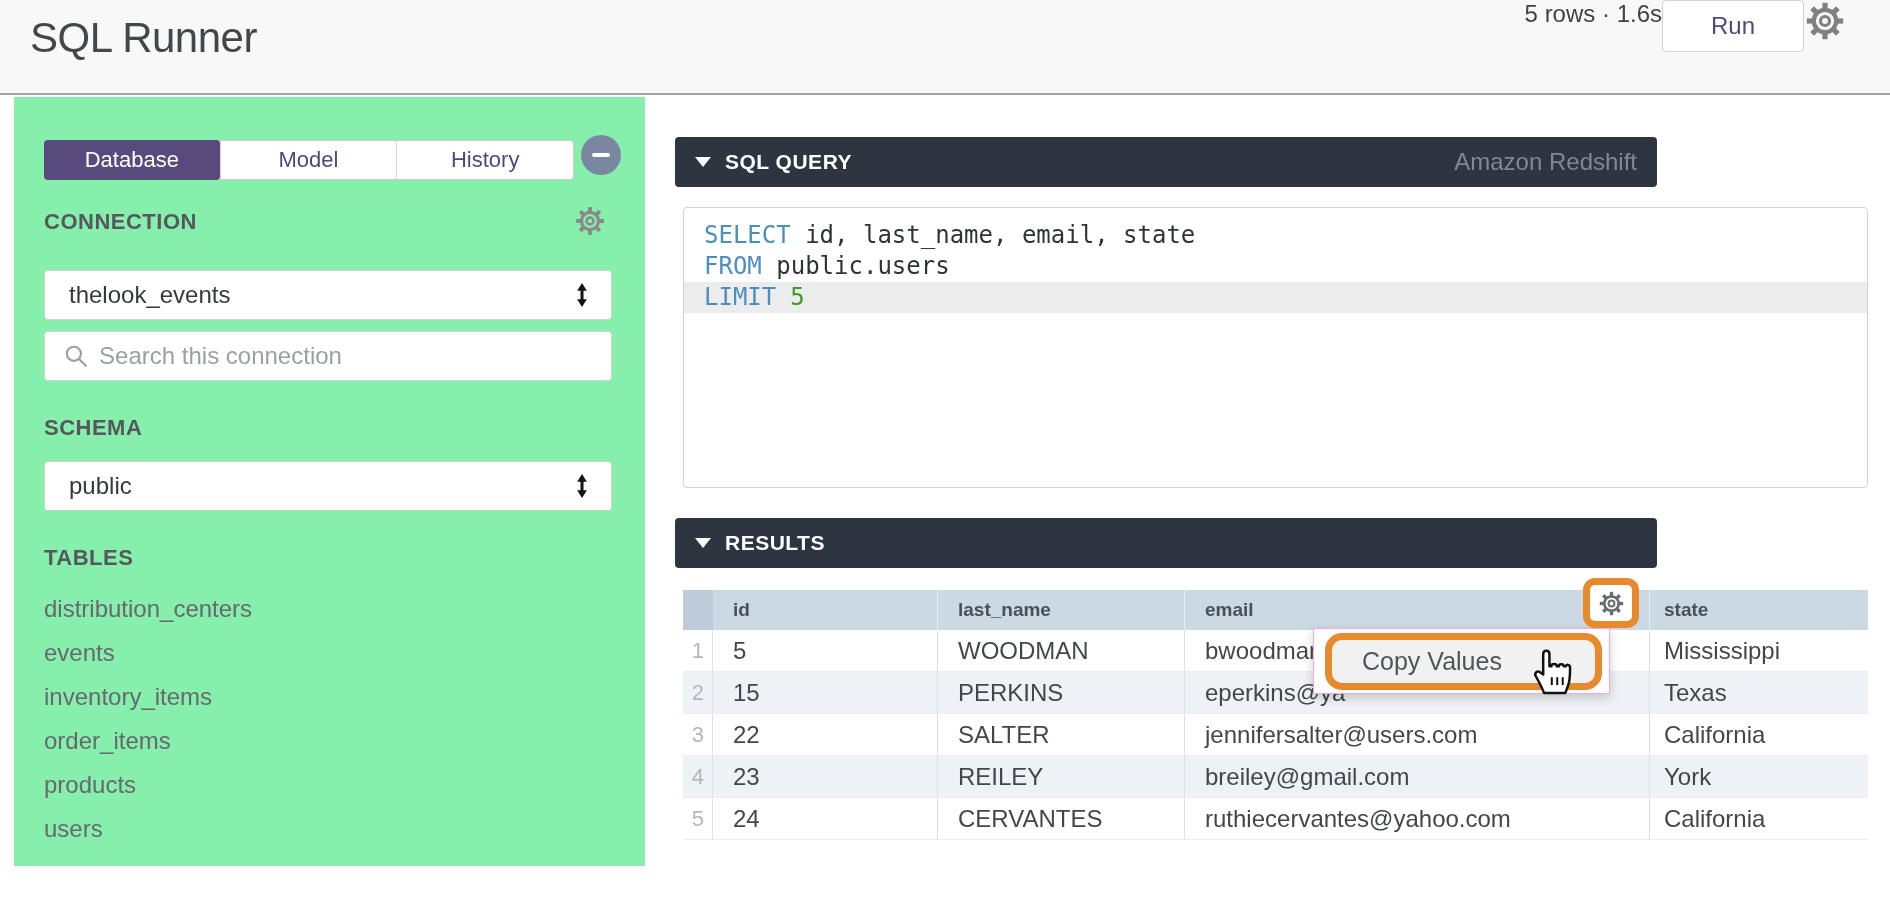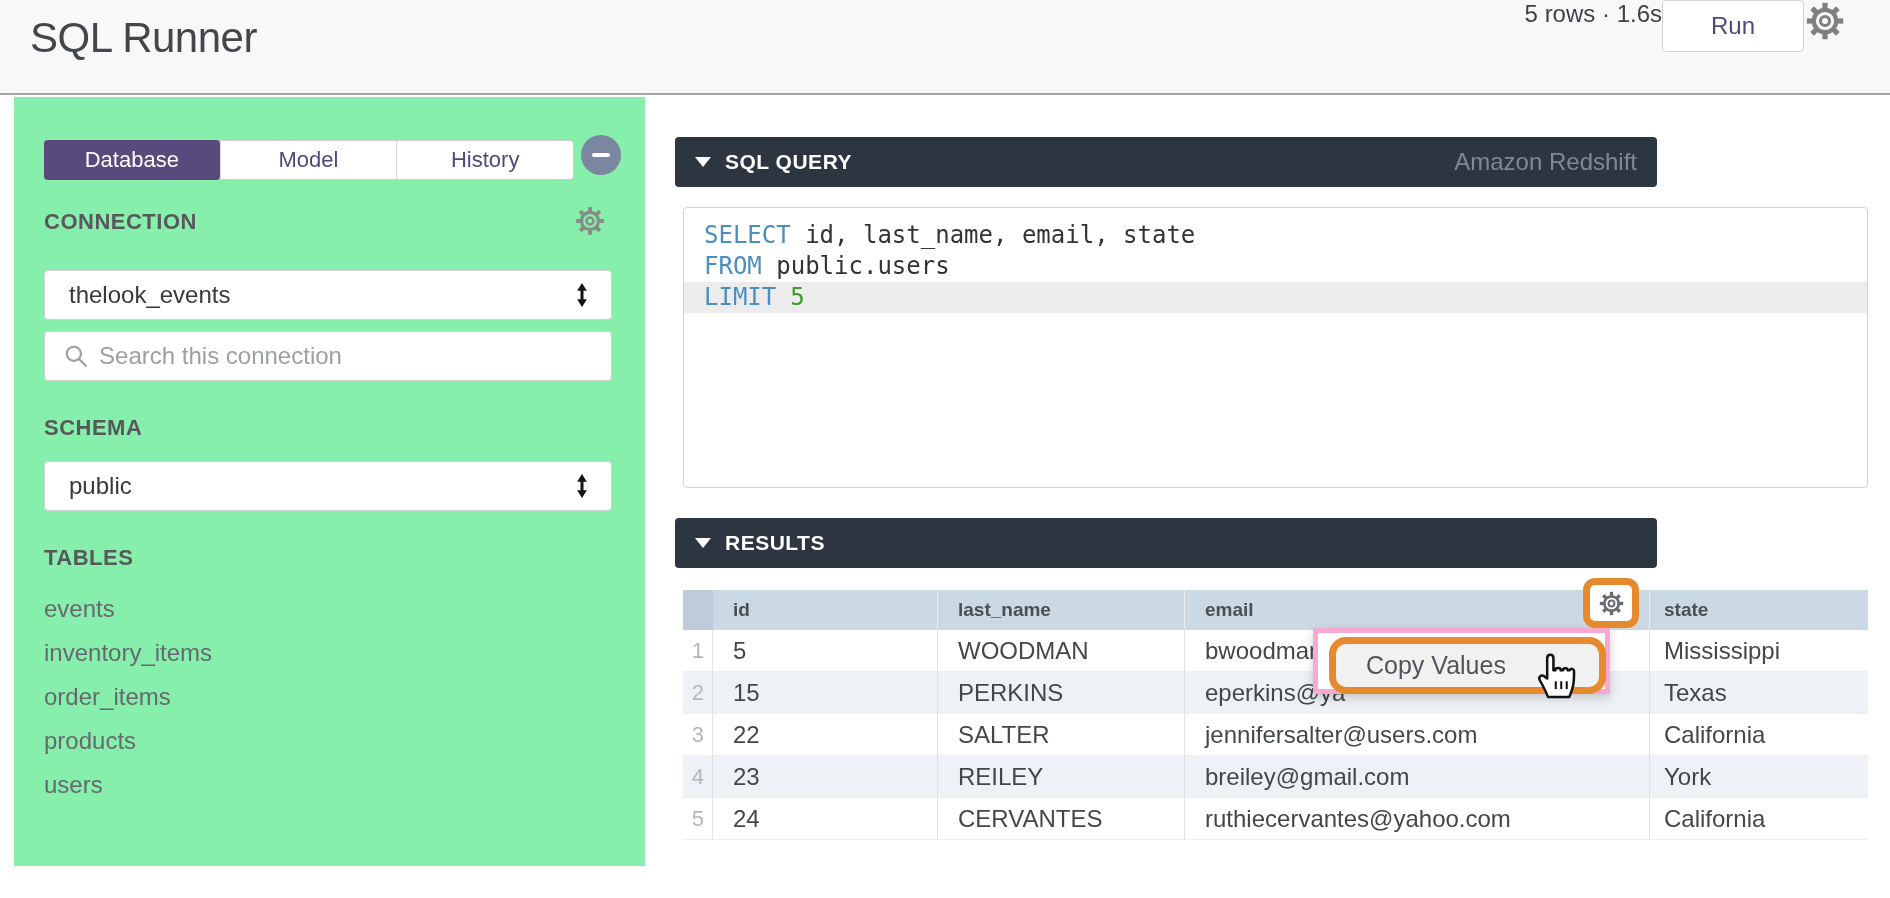--- a/index.html
+++ b/index.html
@@ -57,21 +57,21 @@
   .th { background:#CBD9E4; display:flex; align-items:center; padding-left:20px; font-size:19px; font-weight:bold; color:#4A5056; border-right:1px solid rgba(255,255,255,.55); }
   .th.c-id { width:225px; } .th.c-ln { width:247px; } .th.c-em { width:465px; } .th.c-st { width:218px; padding-left:14px; border-right:none; }
   .trow { display:flex; height:42px; border-bottom:1px solid #ebedef; background:#fff; }
   .trow.alt { background:#EEF1F5; }
   .rownum { width:30px; display:flex; align-items:center; justify-content:flex-end; padding-right:8px; font-size:22px; color:#b3b7bc; border-right:1px solid #dfe1e4; }
   .td { display:flex; align-items:center; padding-left:20px; font-size:24px; color:#43474B; border-right:1px solid #dce1e6; overflow:hidden; white-space:nowrap; }
   .td.c-id { width:225px; } .td.c-ln { width:247px; } .td.c-em { width:465px; } .td.c-st { width:218px; padding-left:14px; border-right:none; }
 
   
   .gear-ring { position:absolute; left:938px; top:481px; width:56px; height:50px; border:7px solid #E78A2E; border-radius:12px; background:#fff; display:flex; align-items:center; justify-content:center; z-index:6; }
-  .ctx-menu { position:absolute; left:668px; top:531px; width:297px; height:66px; background:#fff; border:5px solid #f9a8d4; box-shadow:0 4px 10px rgba(0,0,0,.18); z-index:4; }
+  .ctx-menu { position:absolute; left:668px; top:531px; width:297px; height:66px; background:#fff; border:1px solid #f9a8d4; box-shadow:0 4px 10px rgba(0,0,0,.18); z-index:4; }
   .menu-ring { position:absolute; left:11px; top:4px; width:277px; height:57px; border:7px solid #E78A2E; border-radius:17px; background:#f1f1f1; display:flex; align-items:center; cursor:pointer; }
   .menu-label { padding-left:30px; font-size:25px; color:#4f555b; }
   .hand-cursor { position:absolute; left:196px; top:6px; z-index:7; }
   svg .st { stroke:currentColor; fill:none; }
 </style>
 </head>
 <body>
 
 <svg width="0" height="0" style="position:absolute">
   <defs>
@@ -143,20 +143,21 @@
     <div class="select-box" style="top:364px">
       <span class="sel-val">public</span>
       <svg class="updown" width="14" height="26">
           <use href="#updown-sym" width="14" height="26"></use>
         </svg>
     </div>
 
     <div class="section-head" style="top:448px">TABLES</div>
 
     <div class="table-list">
+      <div class="table-item">distribution_centers</div>
       <div class="table-item">events</div>
       <div class="table-item">inventory_items</div>
       <div class="table-item">order_items</div>
       <div class="table-item">products</div>
       <div class="table-item">users</div>
     </div>
   </aside>
 
   <main class="main">
 

